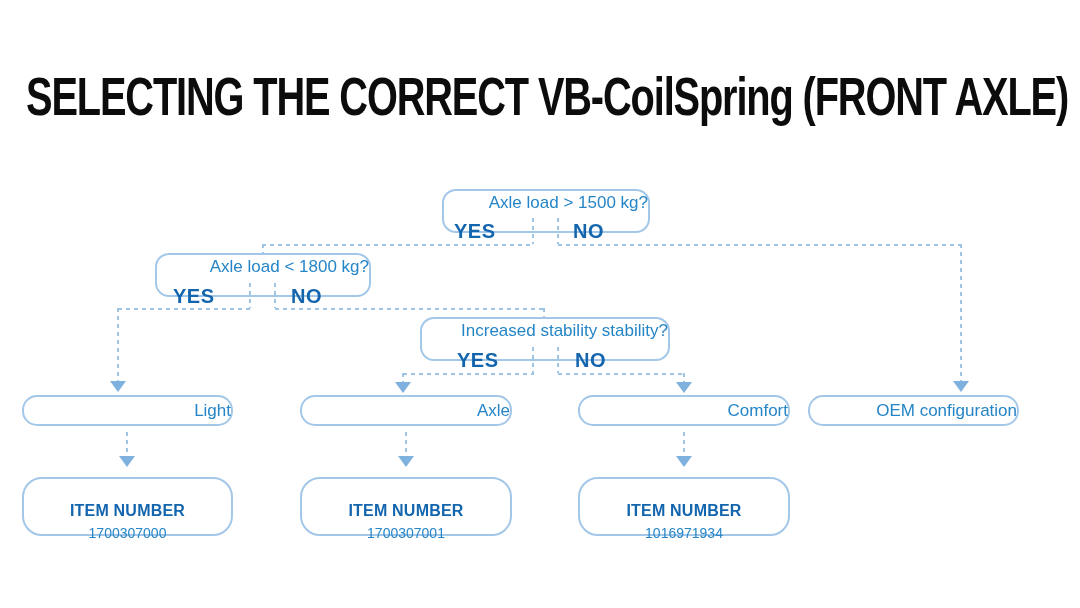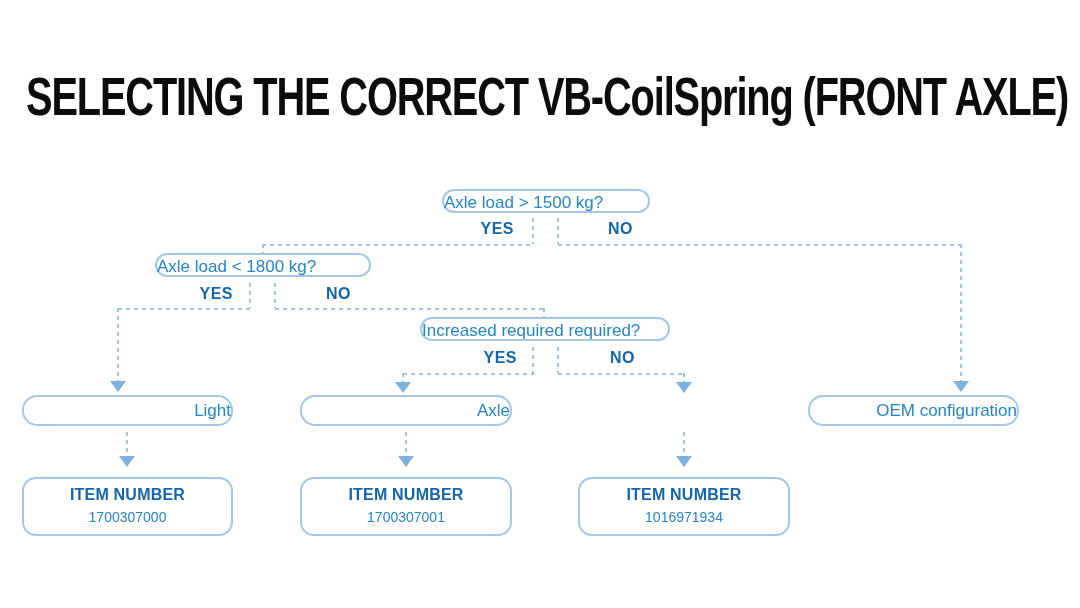--- a/index.html
+++ b/index.html
@@ -6,39 +6,39 @@
   #canvas{
     position:relative;width:1080px;height:608px;background:#ffffff;overflow:hidden;
     font-family:"Liberation Sans",sans-serif;
   }
   .title{
     position:absolute;left:26px;top:66px;white-space:nowrap;
     font-size:53px;font-weight:700;letter-spacing:-1.5px;color:#0c0c0c;
     transform:scaleX(0.75);transform-origin:left top;
   }
   .qbox{
-    position:absolute;box-sizing:border-box;height:24px;
+    position:absolute;box-sizing:border-box;height:44px;
     border:2px solid #a3c7e8;border-radius:14px;background:#ffffff;
-    color:#2585c7;font-size:17px;line-height:24px;text-align:left;
+    color:#2585c7;font-size:17px;line-height:24px;text-align:right;
   }
   .obox{
     position:absolute;box-sizing:border-box;height:31px;
     border:2px solid #a3c7e8;border-radius:15px;background:#ffffff;
     color:#2585c7;font-size:17px;line-height:27px;text-align:right;
   }
   .ibox{
     position:absolute;box-sizing:border-box;height:59px;
-    border:2px solid #a3c7e8;border-radius:14px;background:#ffffff;
-    text-align:center;padding-top:7px;
+    border:2px solid #a3c7e8;border-radius:20px;background:#ffffff;
+    text-align:center;padding-top:23px;
   }
   .ibox .ihead{color:#1365ae;font-size:16px;font-weight:700;letter-spacing:0.2px;}
   .ibox .inum{color:#2585c7;font-size:14px;margin-top:5px;}
   .yn{
-    position:absolute;width:60px;height:18px;text-align:right;
-    color:#1365ae;font-size:16px;font-weight:700;letter-spacing:0.5px;
+    position:absolute;width:60px;height:18px;text-align:left;
+    color:#1365ae;font-size:20px;font-weight:700;letter-spacing:0.5px;
   }
   .hdash{
     position:absolute;height:2px;
     background:repeating-linear-gradient(90deg,#9ec4e6 0 4px,transparent 4px 8px);
   }
   .vdash{
     position:absolute;width:2px;
     background:repeating-linear-gradient(180deg,#9ec4e6 0 4px,transparent 4px 8px);
   }
   .arrow-down{
@@ -73,36 +73,37 @@
   <div class="vdash" style="left:249px;top:283px;height:25px;"></div>
   <div class="vdash" style="left:274px;top:283px;height:25px;"></div>
 
   <div class="hdash" style="left:118px;top:308px;width:133px;"></div>
   <div class="vdash" style="left:117px;top:308px;height:73px;"></div>
   <div class="arrow-down" style="left:110px;top:381px;"></div>
 
   <div class="hdash" style="left:275px;top:308px;width:270px;"></div>
   <div class="vdash" style="left:543px;top:308px;height:10px;"></div>
 
-  <div class="qbox" style="left:420px;top:317px;width:250px;">Increased required required?</div>
+  <div class="qbox" style="left:420px;top:317px;width:250px;">Increased stability stability?</div>
   <div class="yn" style="left:457px;top:349px;">YES</div>
   <div class="yn" style="left:575px;top:349px;">NO</div>
   <div class="vdash" style="left:532px;top:347px;height:26px;"></div>
   <div class="vdash" style="left:557px;top:347px;height:26px;"></div>
 
   <div class="hdash" style="left:403px;top:373px;width:131px;"></div>
   <div class="vdash" style="left:402px;top:373px;height:9px;"></div>
   <div class="arrow-down" style="left:395px;top:382px;"></div>
 
   <div class="hdash" style="left:558px;top:373px;width:127px;"></div>
   <div class="vdash" style="left:683px;top:373px;height:9px;"></div>
   <div class="arrow-down" style="left:676px;top:382px;"></div>
 
   <div class="obox" style="left:22px;top:395px;width:211px;">Light</div>
   <div class="obox" style="left:300px;top:395px;width:212px;">Axle</div>
+  <div class="obox" style="left:578px;top:395px;width:212px;">Comfort</div>
   <div class="obox" style="left:808px;top:395px;width:211px;">OEM configuration</div>
 
   <div class="vdash" style="left:126px;top:432px;height:24px;"></div>
   <div class="arrow-down" style="left:119px;top:456px;"></div>
   <div class="vdash" style="left:405px;top:432px;height:24px;"></div>
   <div class="arrow-down" style="left:398px;top:456px;"></div>
   <div class="vdash" style="left:683px;top:432px;height:24px;"></div>
   <div class="arrow-down" style="left:676px;top:456px;"></div>
 
   <div class="ibox" style="left:22px;top:477px;width:211px;">

